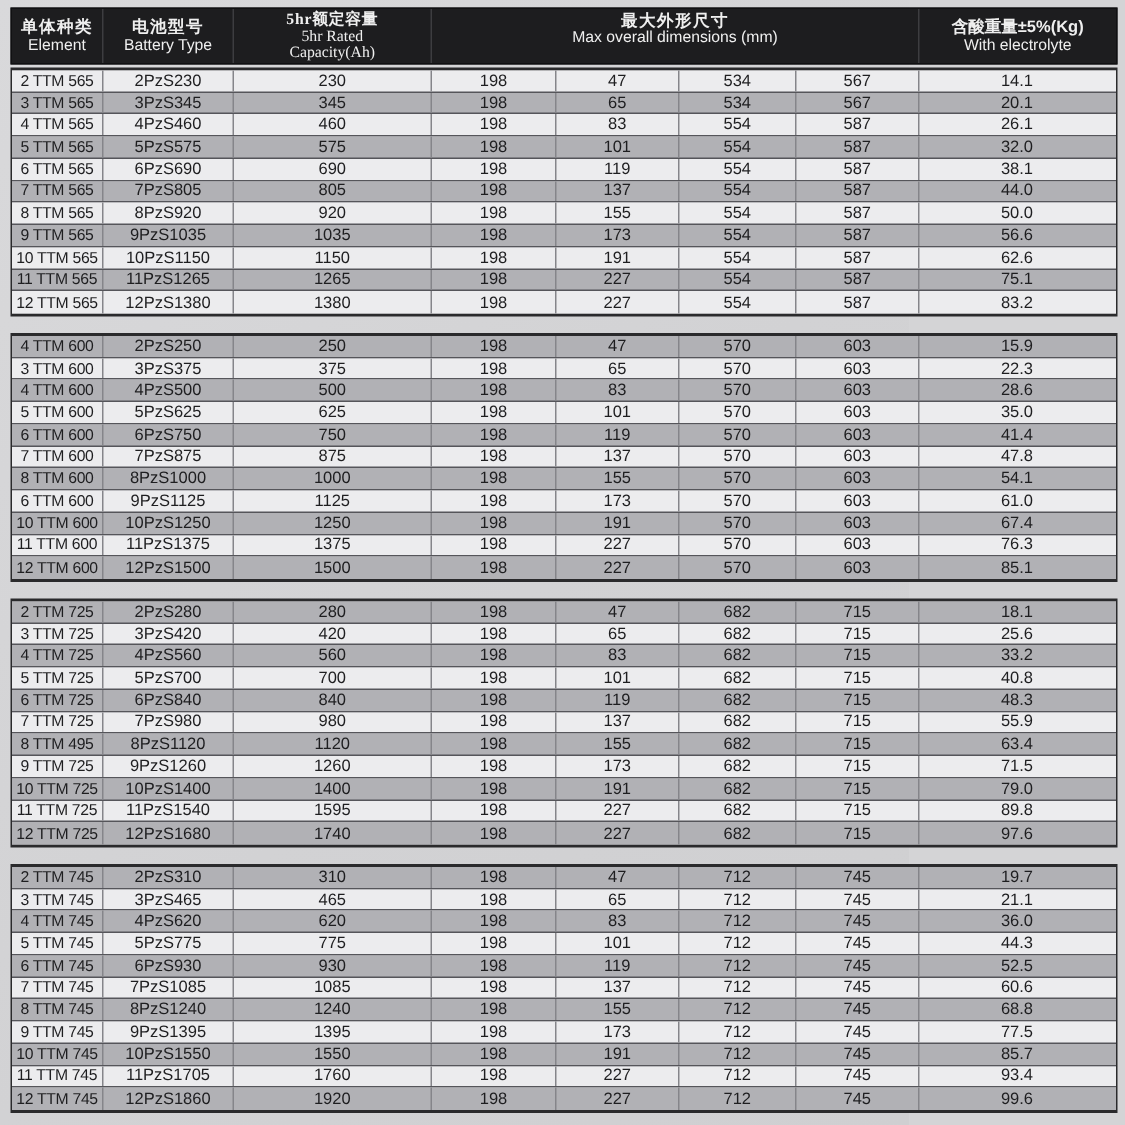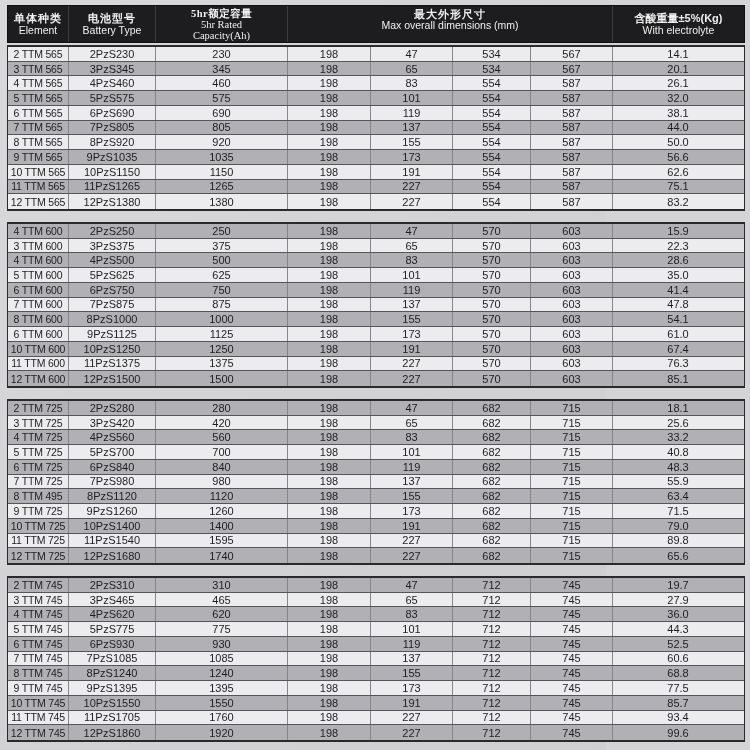--- a/index.html
+++ b/index.html
@@ -440,21 +440,21 @@
             <div class="cell k7">89.8</div>
           </div>
           <div class="row dark">
             <div class="cell k0">12 TTM 725</div>
             <div class="cell k1">12PzS1680</div>
             <div class="cell k2">1740</div>
             <div class="cell k3">198</div>
             <div class="cell k4">227</div>
             <div class="cell k5">682</div>
             <div class="cell k6">715</div>
-            <div class="cell k7">65.6</div>
+            <div class="cell k7">97.6</div>
           </div>
         </div>
         <div class="group">
           <div class="row dark">
             <div class="cell k0">2 TTM 745</div>
             <div class="cell k1">2PzS310</div>
             <div class="cell k2">310</div>
             <div class="cell k3">198</div>
             <div class="cell k4">47</div>
             <div class="cell k5">712</div>
@@ -462,21 +462,21 @@
             <div class="cell k7">19.7</div>
           </div>
           <div class="row light">
             <div class="cell k0">3 TTM 745</div>
             <div class="cell k1">3PzS465</div>
             <div class="cell k2">465</div>
             <div class="cell k3">198</div>
             <div class="cell k4">65</div>
             <div class="cell k5">712</div>
             <div class="cell k6">745</div>
-            <div class="cell k7">27.9</div>
+            <div class="cell k7">21.1</div>
           </div>
           <div class="row dark">
             <div class="cell k0">4 TTM 745</div>
             <div class="cell k1">4PzS620</div>
             <div class="cell k2">620</div>
             <div class="cell k3">198</div>
             <div class="cell k4">83</div>
             <div class="cell k5">712</div>
             <div class="cell k6">745</div>
             <div class="cell k7">36.0</div>

